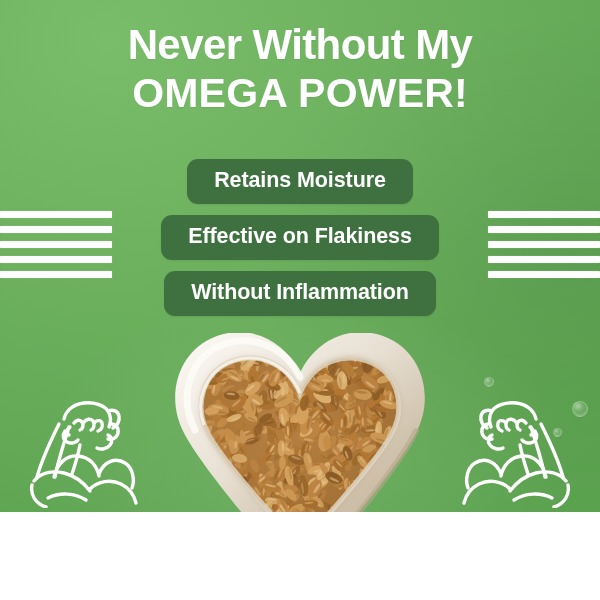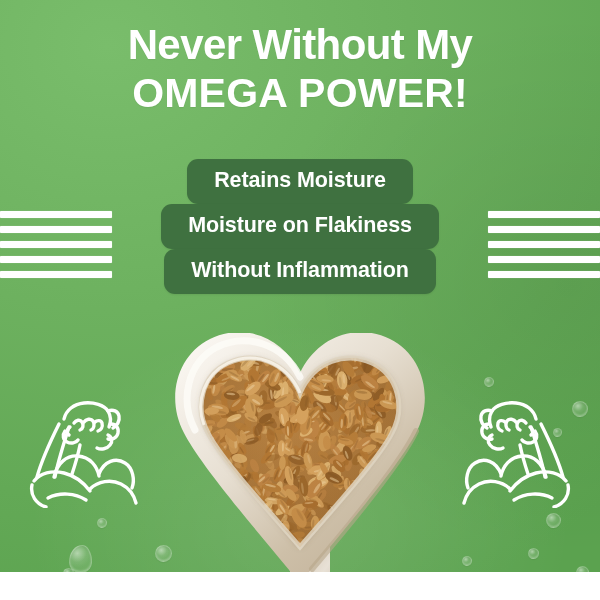--- a/index.html
+++ b/index.html
@@ -4,21 +4,21 @@
 <title>Omega Power Flaxseed Promo</title>
 <style>
   html, body {
     margin: 0;
     padding: 0;
     background: #ffffff;
   }
   #poster {
     position: relative;
     width: 600px;
-    height: 572px;
+    height: 512px;
     overflow: hidden;
     font-family: "Liberation Sans", sans-serif;
     background: radial-gradient(ellipse 120% 110% at 18% 8%, #79bd6b 0%, #6db15f 42%, #63a956 72%, #5ba24f 100%);
   }
 
   
   .bg-sheen {
     position: absolute;
     inset: 0;
     background:
@@ -54,20 +54,21 @@
 
   
   .benefits {
     position: absolute;
     left: 0;
     right: 0;
     top: 159px;
     display: flex;
     flex-direction: column;
     align-items: center;
+    gap: 11px;
   }
   .pill {
     background: #3f7140;
     color: #ffffff;
     border-radius: 11px;
     font-size: 21.5px;
     font-weight: 700;
     letter-spacing: -0.1px;
     padding: 9px 27px 11px 27px;
     white-space: nowrap;
@@ -138,21 +139,21 @@
 
   <div class="bg-sheen"></div>
 
   <div class="headline">
     <span class="line line1">Never Without My</span>
     <span class="line line2">OMEGA POWER!</span>
   </div>
 
   <div class="benefits">
     <div class="pill">Retains Moisture</div>
-    <div class="pill">Moisture on Flakiness</div>
+    <div class="pill">Effective on Flakiness</div>
     <div class="pill">Without Inflammation</div>
   </div>
 
   <div class="stripes left">
     <div class="stripe"></div>
     <div class="stripe"></div>
     <div class="stripe"></div>
     <div class="stripe"></div>
     <div class="stripe"></div>
   </div>

